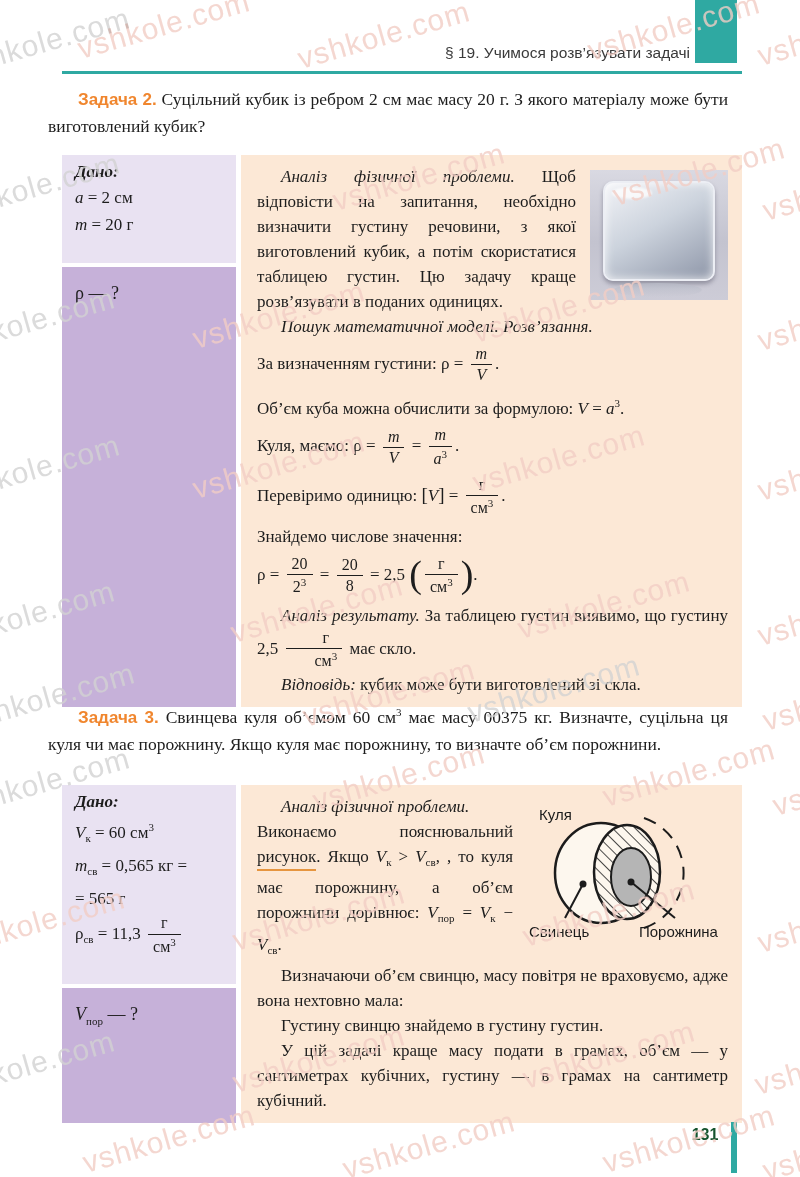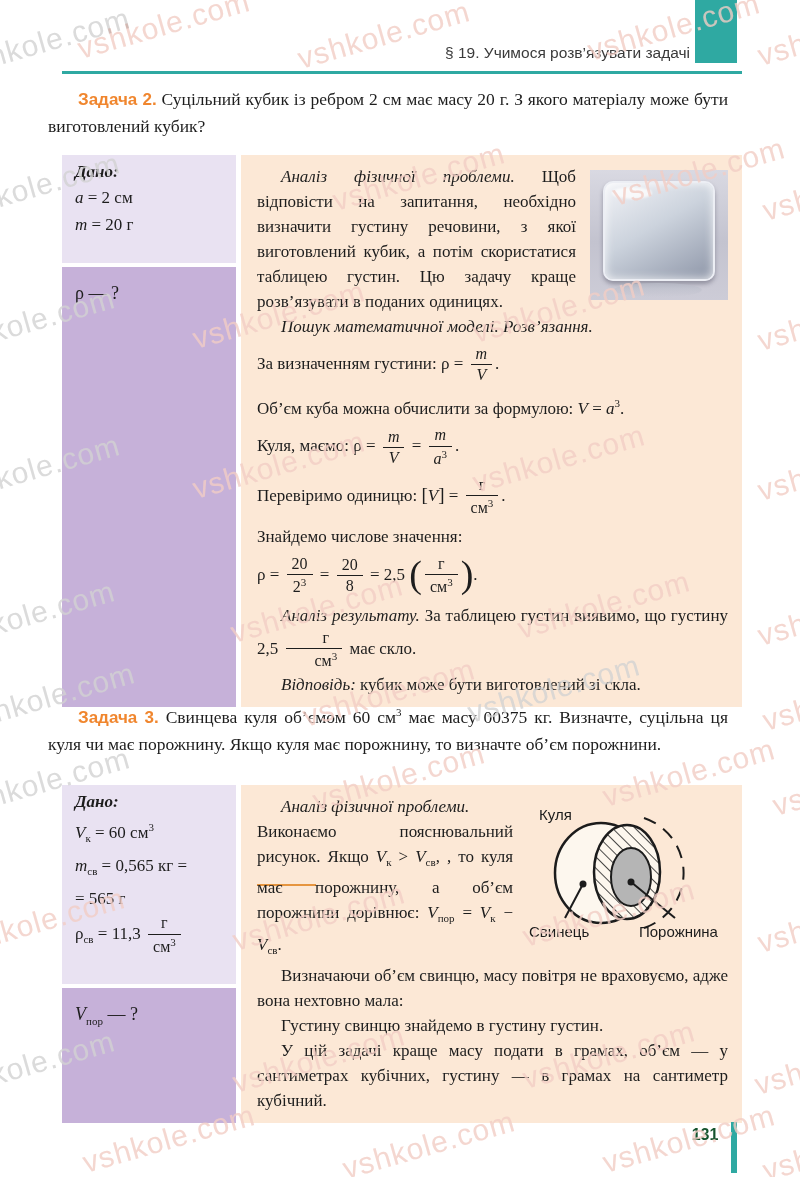--- a/index.html
+++ b/index.html
@@ -67,21 +67,21 @@
 
   
   .mi { font-style:italic; }
   sub { font-size:11px; }
   sup { font-size:11px; }
   .frac { display:inline-block; vertical-align:middle; text-align:center; margin:1px 3px; font-size:16px; line-height:1.15; }
   .frac .num { display:block; border-bottom:1.4px solid #1d1d1d; padding:0 5px 1px; }
   .frac .den { display:block; padding:1px 5px 0; }
   .brk { font-size:19px; }
   .bigp { font-size:38px; font-weight:300; vertical-align:middle; line-height:0; position:relative; top:-2px; }
-  .uline { border-bottom:2.5px solid #e6953f; padding-bottom:18px; }
+  .uline { border-bottom:2.5px solid #e6953f; padding-bottom:3px; }
 
   
   .cube-photo {
     float:right; width:138px; height:130px; margin:6px 0 8px 14px;
     background:linear-gradient(180deg,#d9d9e2 0%,#c3c3cf 55%,#cdccd7 100%);
     position:relative; overflow:hidden;
   }
   .cube-body {
     position:absolute; left:13px; top:11px; width:108px; height:96px;
     border-radius:10px; border:2px solid #eceef4;

